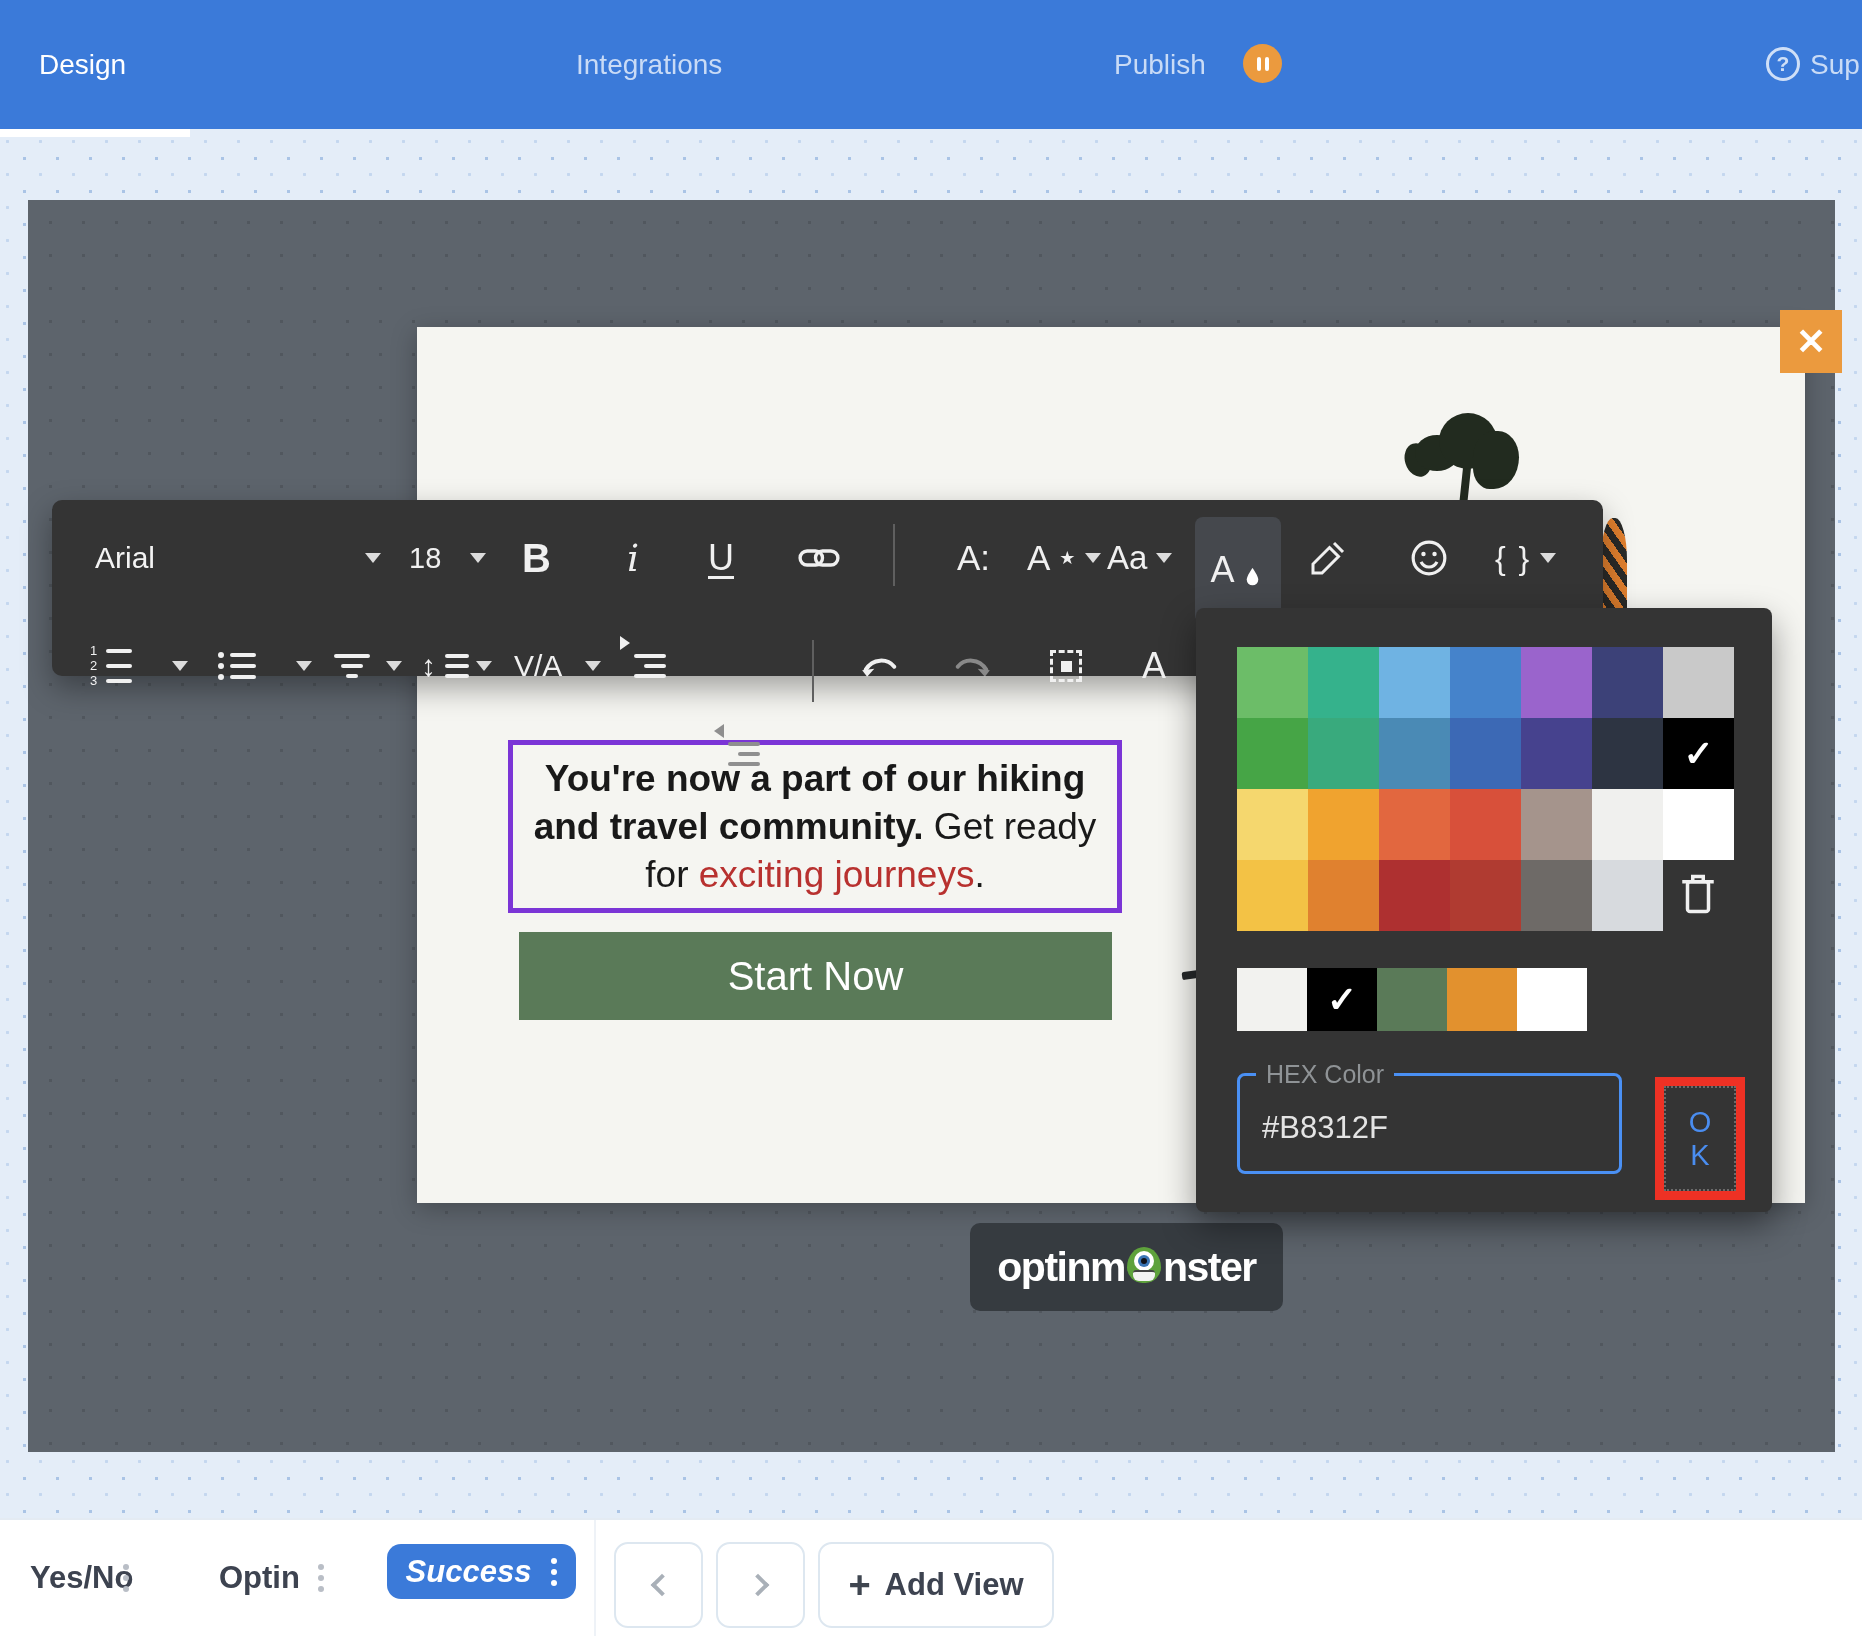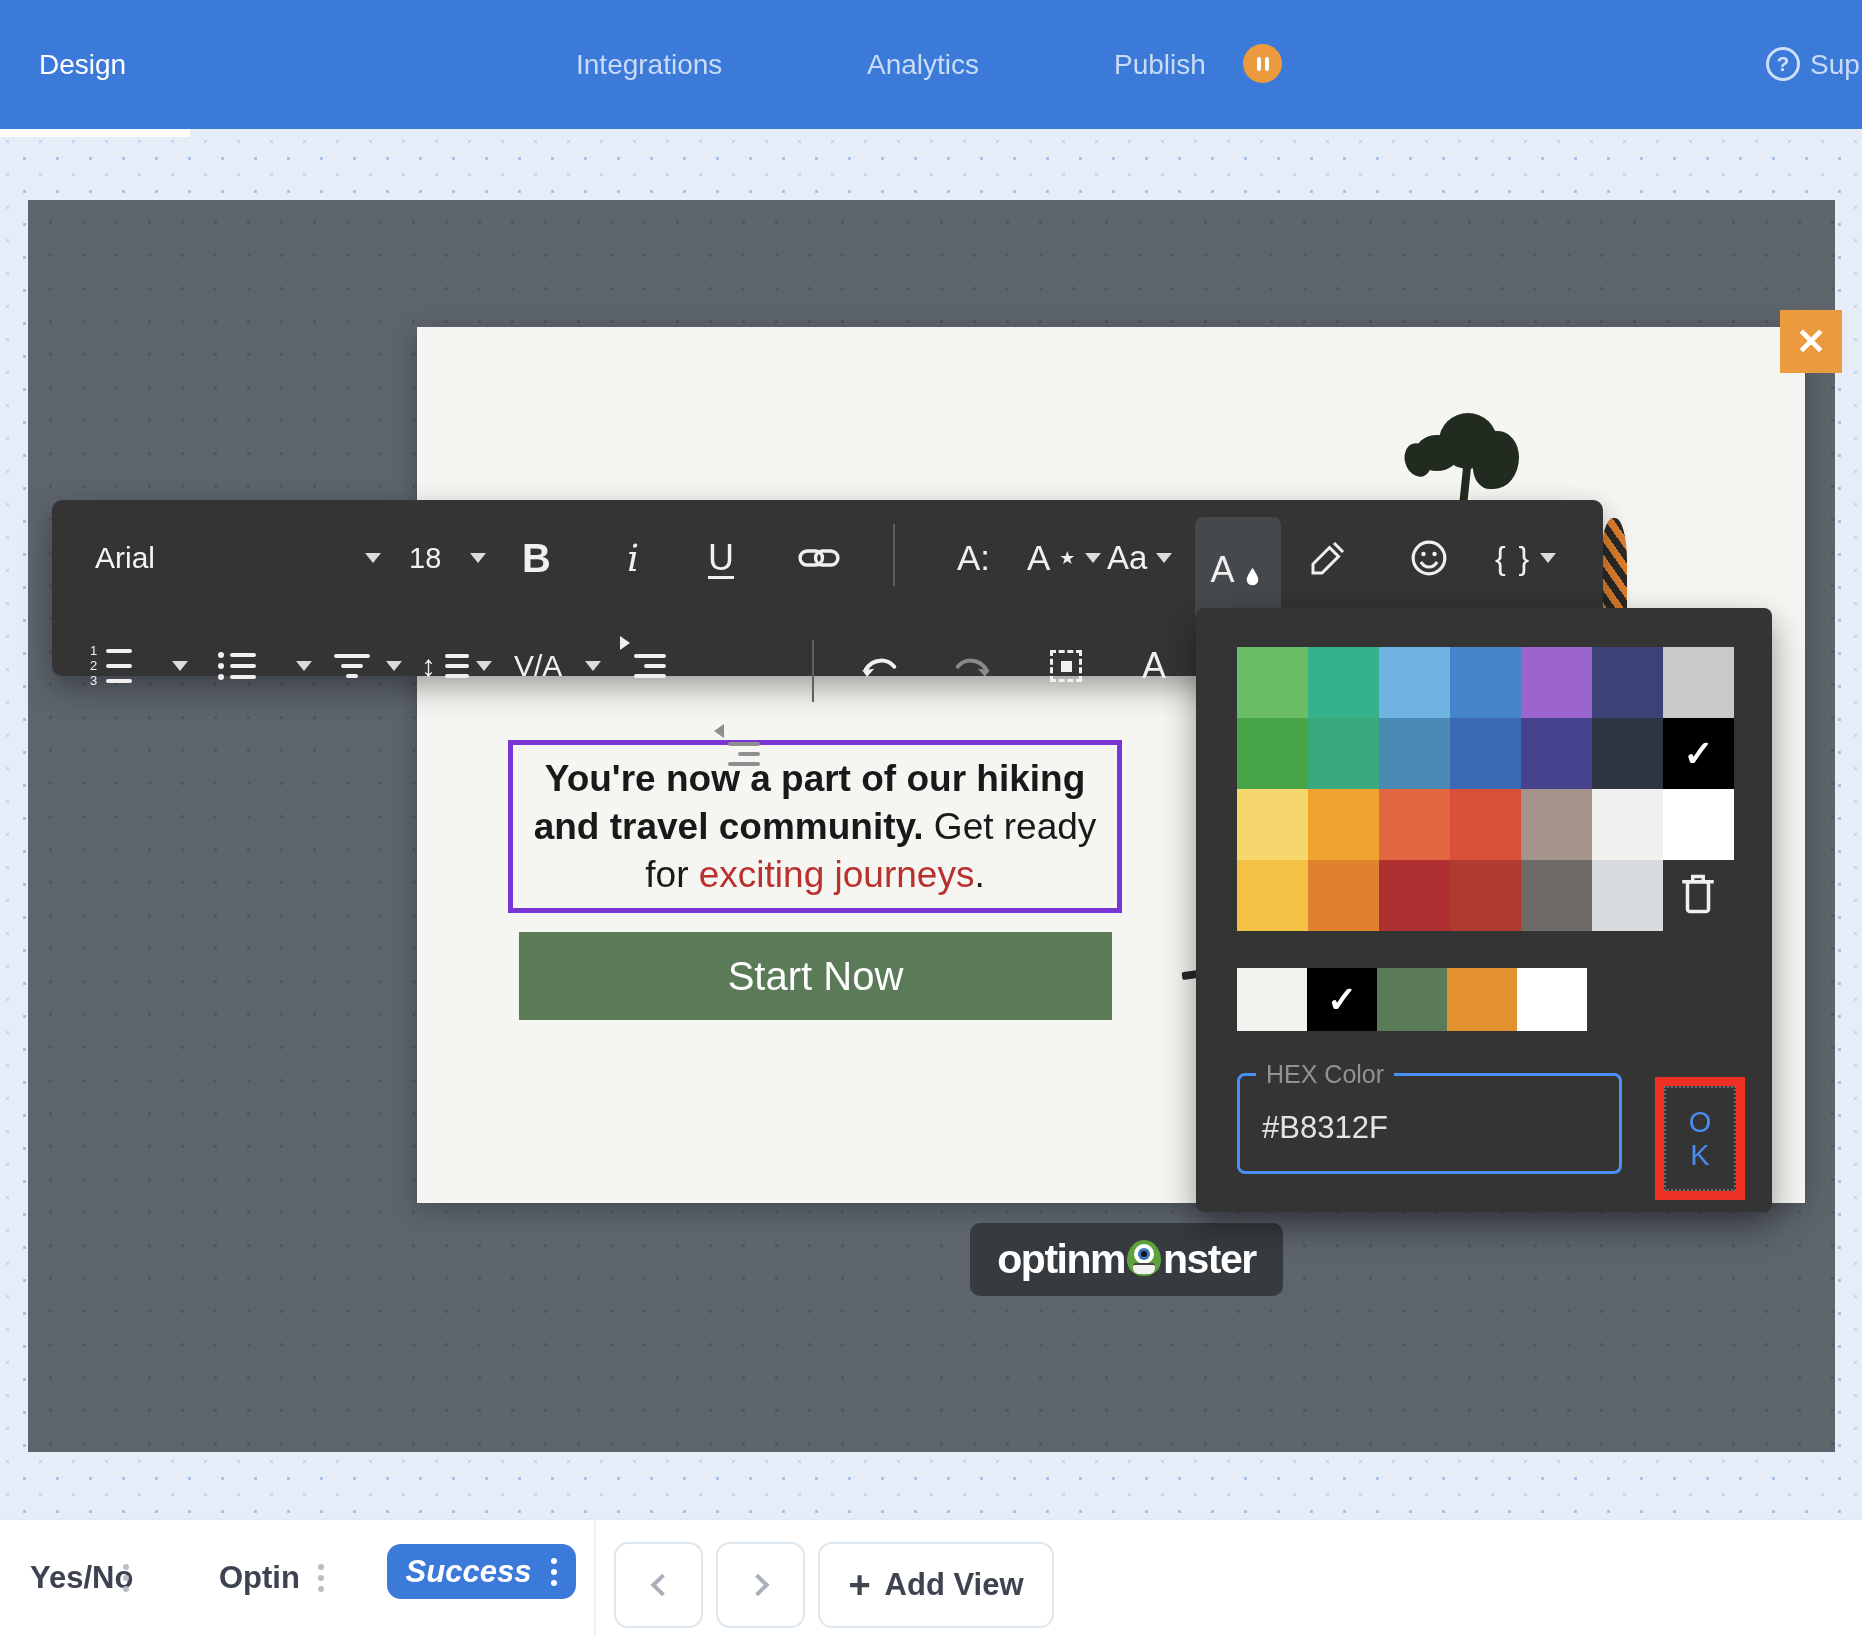--- a/index.html
+++ b/index.html
@@ -54,21 +54,21 @@
 
   
   .text-selection { position:absolute; left:91px; top:413px; width:614px; height:173px; border:5px solid var(--selection_purple); display:flex; align-items:center; justify-content:center; }
   .text-selection p { font-size:37px; line-height:48px; text-align:center; color:#191919; width:100%; }
   .text-selection b { font-weight:700; }
   .red-text { color:var(--text_red); }
 
   .cta-btn { position:absolute; left:102px; top:605px; width:593px; height:88px; background:var(--cta_green); color:#fff; font-size:40px; display:flex; align-items:center; justify-content:center; cursor:pointer; }
 
   
-  .om-badge { position:absolute; left:970px; top:1223px; width:313px; height:73px; background:#363b40; border-radius:10px; display:flex; align-items:center; justify-content:center; z-index:2; cursor:pointer; }
+  .om-badge { position:absolute; left:970px; top:1223px; width:313px; height:88px; background:#363b40; border-radius:10px; display:flex; align-items:center; justify-content:center; z-index:2; cursor:pointer; }
   .om-badge .txt { color:#fff; font-size:41px; font-weight:700; letter-spacing:-1.5px; }
   .monster { position:relative; width:36px; height:36px; margin:0 1px; top:-2px; }
   .monster .body { position:absolute; left:1px; top:0; width:34px; height:36px; background:#5ea23c; border-radius:50% 50% 46% 46% / 56% 56% 44% 44%; }
   .monster .eye { position:absolute; left:8px; top:4px; width:20px; height:20px; background:#fff; border-radius:50%; }
   .monster .iris { position:absolute; left:12px; top:8px; width:12px; height:12px; background:#3a75b5; border-radius:50%; }
   .monster .pupil { position:absolute; left:15px; top:11px; width:6px; height:6px; background:#10131a; border-radius:50%; }
   .monster .mouth { position:absolute; left:7px; top:23px; width:22px; height:11px; background:#f2f2f2; border-radius:3px 3px 6px 6px; border-top:2px solid #444; }
 
   
   .toolbar { position:absolute; left:52px; top:500px; width:1551px; height:176px; background:var(--panel); border-radius:10px; box-shadow:0 12px 30px rgba(0,0,0,.35); z-index:5; color:#f0f0f0; }
@@ -144,21 +144,20 @@
   .addview-btn .lbl { font-size:31px; font-weight:700; color:var(--footer_text); }
 </style>
 </head>
 <body>
 
 <div class="page">
 
   <div class="topnav">
     <div class="nav-item active" style="left:39px;">Design</div>
     <div class="nav-item" style="left:576px;">Integrations</div>
-    <div class="nav-item" style="left:867px;">Analytics</div>
     <div class="nav-item" style="left:1114px;">Publish</div>
     <div class="pause-badge">
         <i></i>
         <i></i>
       </div>
     <div class="help-circle">?</div>
     <div class="support-label">Sup</div>
   </div>
   <div class="tab-underline"></div>
 

